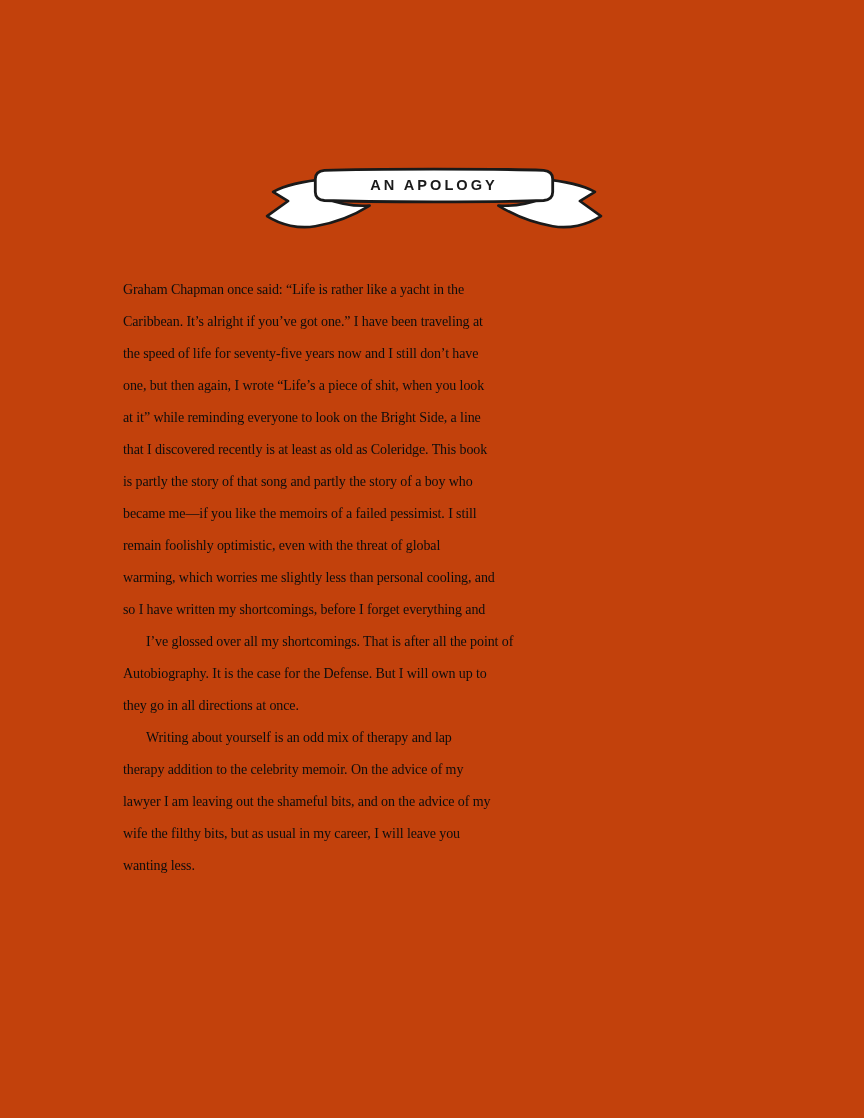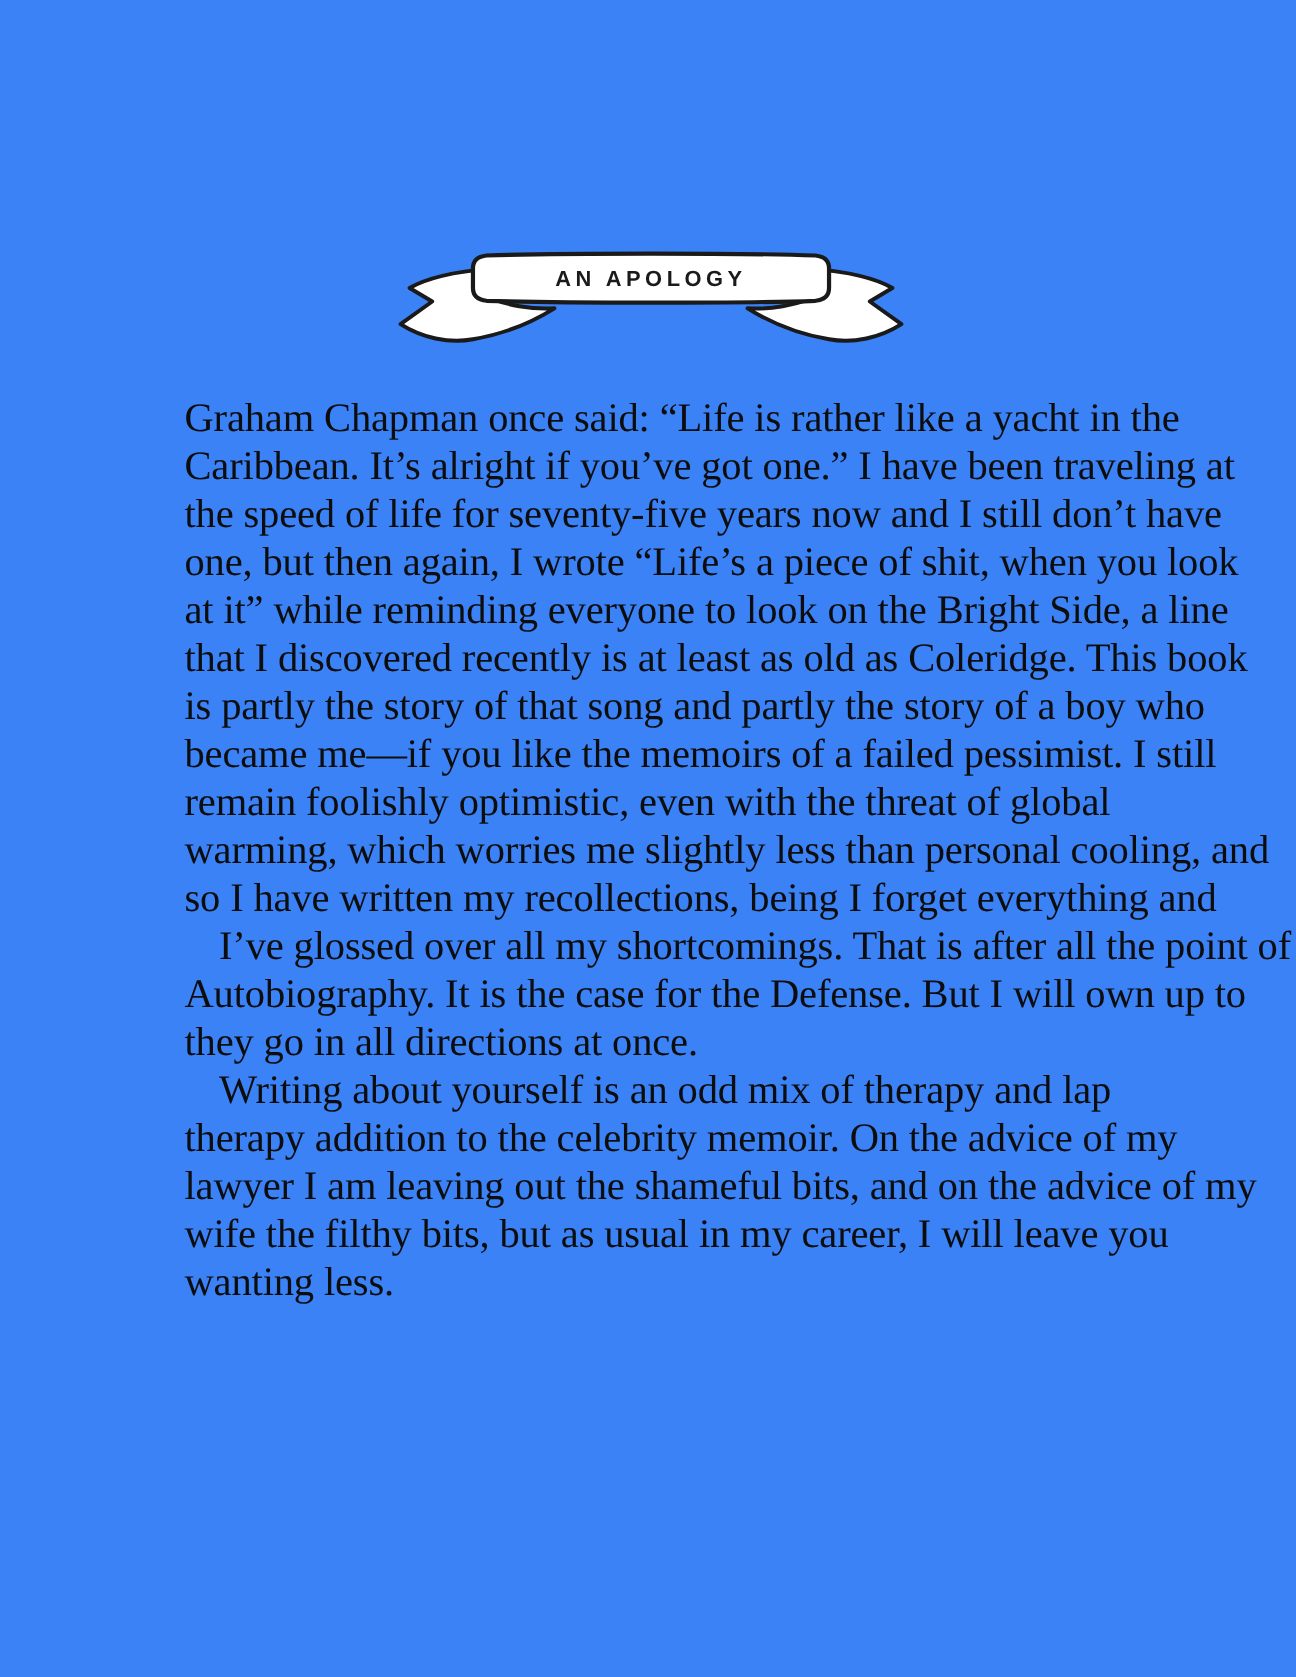--- a/index.html
+++ b/index.html
@@ -5,41 +5,41 @@
   html, body { margin: 0; padding: 0; }
   body {
     width: 864px; height: 1118px;
     background: #ffffff;
     position: relative;
     font-family: "Liberation Serif", serif;
     overflow: hidden;
   }
   .page {
     position: absolute; inset: 0;
-    background: #3b82f6;
+    background: #c2410c;
   }
   .banner {
     position: absolute;
     left: 263px; top: 164px;
     width: 342px; height: 68px;
   }
   .banner svg { display: block; width: 100%; height: 100%; }
   .banner text {
     font-family: "Liberation Sans", sans-serif;
     font-weight: bold;
     font-size: 14.5px;
     letter-spacing: 3px;
     fill: #1a1a1a;
   }
   .text-block {
     position: absolute;
-    left: 123px; top: 262px;
+    left: 123px; top: 274px;
     width: 645px;
     color: #0d0d0d;
-    font-size: 27px;
+    font-size: 14px;
   }
   .paragraph { margin: 0; }
   .line {
     height: 32px;
     line-height: 32px;
     white-space: nowrap;
     letter-spacing: -0.1px;
   }
   .indented .line:first-child { text-indent: 23px; }
 </style>
@@ -90,21 +90,21 @@
         <div class="line">Graham Chapman once said: “Life is rather like a yacht in the</div>
         <div class="line">Caribbean. It’s alright if you’ve got one.” I have been traveling at</div>
         <div class="line">the speed of life for seventy-five years now and I still don’t have</div>
         <div class="line">one, but then again, I wrote “Life’s a piece of shit, when you look</div>
         <div class="line">at it” while reminding everyone to look on the Bright Side, a line</div>
         <div class="line">that I discovered recently is at least as old as Coleridge. This book</div>
         <div class="line">is partly the story of that song and partly the story of a boy who</div>
         <div class="line">became me—if you like the memoirs of a failed pessimist. I still</div>
         <div class="line">remain foolishly optimistic, even with the threat of global</div>
         <div class="line">warming, which worries me slightly less than personal cooling, and</div>
-        <div class="line">so I have written my recollections, being I forget everything and</div>
+        <div class="line">so I have written my shortcomings, before I forget everything and</div>
       </div>
       <div class="paragraph indented">
         <div class="line">I’ve glossed over all my shortcomings. That is after all the point of</div>
         <div class="line">Autobiography. It is the case for the Defense. But I will own up to</div>
         <div class="line">they go in all directions at once.</div>
       </div>
       <div class="paragraph indented">
         <div class="line">Writing about yourself is an odd mix of therapy and lap</div>
         <div class="line">therapy addition to the celebrity memoir. On the advice of my</div>
         <div class="line">lawyer I am leaving out the shameful bits, and on the advice of my</div>

